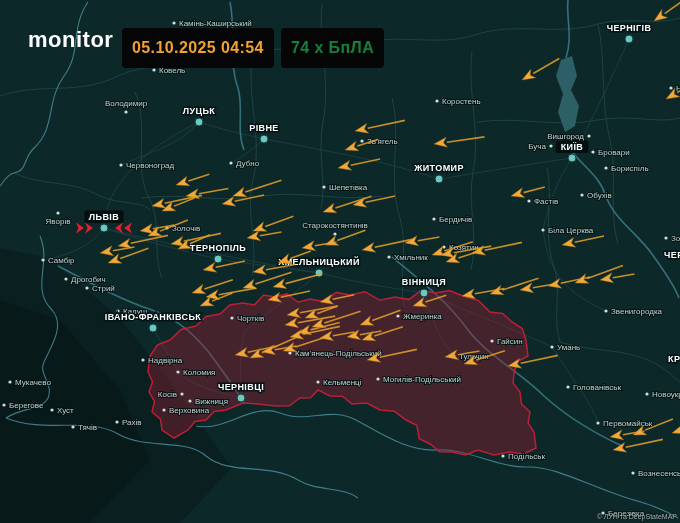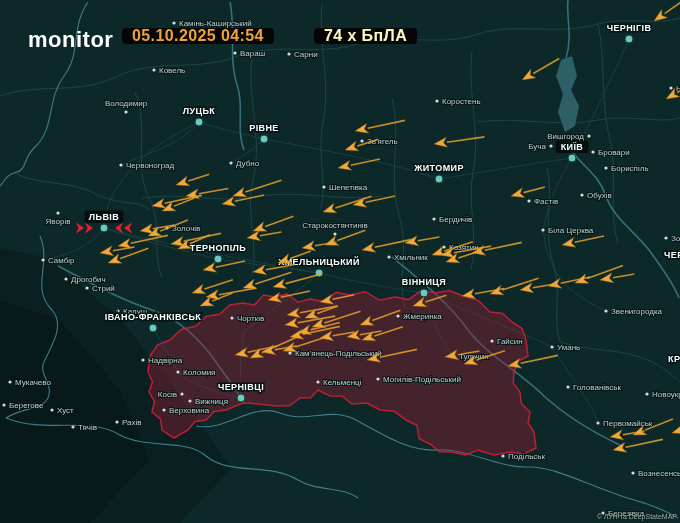--- a/index.html
+++ b/index.html
@@ -1,41 +1,41 @@
 <!DOCTYPE html>
 <html><head>
 <meta charset="utf-8">
 <style>
   html,body{margin:0;padding:0;background:#000;}
   #stage{position:relative;width:680px;height:523px;overflow:hidden;
          background:#0d2829;font-family:"Liberation Sans",sans-serif;}
   #map-svg{position:absolute;left:0;top:0;}
   .hdr-brand{position:absolute;left:28px;top:27px;color:#ffffff;font-size:22px;
              font-weight:700;letter-spacing:.5px;z-index:6;text-align:center;}
-  .hdr-pill{position:absolute;top:28px;height:16px;display:flex;align-items:center;
+  .hdr-pill{position:absolute;top:28px;height:40px;display:flex;align-items:center;
             background:#060606;border-radius:4px;padding:0 10px;z-index:6;
             font-size:16px;font-weight:700;letter-spacing:.4px;}
   #pill-datetime{left:122px;}
   #pill-count{left:281px;}
   .watermark{position:absolute;right:3px;bottom:3px;font-size:7px;
              color:rgba(205,218,218,.78);z-index:6;text-shadow:0 0 2px #000;}
   svg text{font-family:"Liberation Sans",sans-serif;paint-order:stroke;}
   text.city{font-size:9px;font-weight:700;fill:#ffffff;letter-spacing:.4px;
             stroke:rgba(4,20,20,.92);stroke-width:3px;}
   text.town{font-size:8px;fill:#c3cfcf;stroke:rgba(4,20,20,.85);stroke-width:2.2px;}
 </style>
 </head>
 <body>
 
 <div id="stage" style="background: rgb(13, 40, 41);">
   <div class="hdr-brand">monitor</div>
   <div class="hdr-pill" id="pill-datetime" style="color: rgb(240, 162, 53);">
     <span>05.10.2025 04:54</span>
   </div>
-  <div class="hdr-pill" id="pill-count" style="color: #fef9c3; margin-left: 33px;">
+  <div class="hdr-pill" id="pill-count" style="color: #15803d;">
     <span>74 х БпЛА</span>
   </div>
   <svg id="map-svg" width="680" height="523" viewBox="0 0 680 523">
       <path d="M104,228 C170,245 250,262 319,273" fill="none" stroke="#1d4143" stroke-width="0.9" opacity="0.95"></path>
       <path d="M319,273 C355,282 390,288 424,293" fill="none" stroke="#1d4143" stroke-width="0.9" opacity="0.95"></path>
       <path d="M424,293 C470,312 520,332 552,347" fill="none" stroke="#1d4143" stroke-width="0.9" opacity="0.95"></path>
       <path d="M552,347 C576,384 592,404 598,423" fill="none" stroke="#1d4143" stroke-width="0.9" opacity="0.95"></path>
       <path d="M199,122 C222,130 244,134 264,139" fill="none" stroke="#1d4143" stroke-width="0.9" opacity="0.95"></path>
       <path d="M264,139 C322,150 382,160 439,179" fill="none" stroke="#1d4143" stroke-width="0.9" opacity="0.95"></path>
       <path d="M439,179 C484,172 528,164 572,158" fill="none" stroke="#1d4143" stroke-width="0.9" opacity="0.95"></path>

